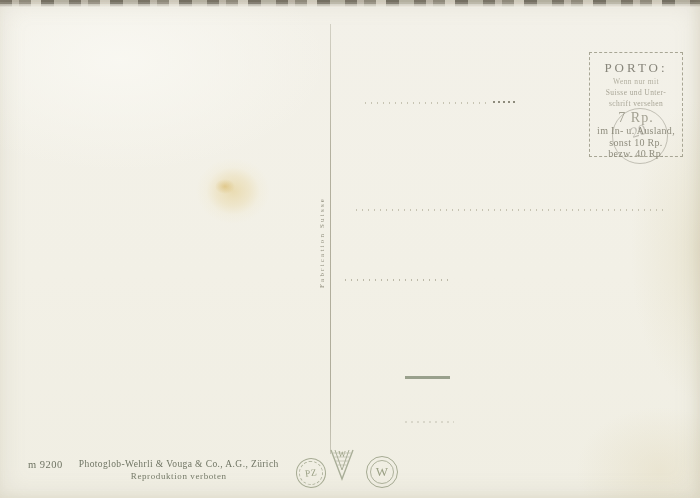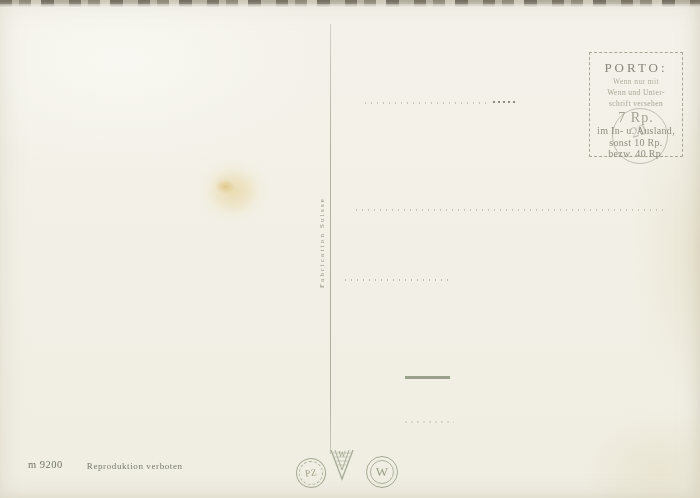--- a/index.html
+++ b/index.html
@@ -66,21 +66,21 @@
   .dots{position:absolute;height:2px;
     background-image:repeating-linear-gradient(90deg, var(--dot) 0 1.5px, transparent 1.5px 6px);}
   .line1{left:365px;top:102px;width:126px;--dot:#c7c4b3;}
   .line1-dark{left:493px;top:101px;width:23px;height:2px;position:absolute;
     background-image:repeating-linear-gradient(90deg,#8d8b7c 0 2px, transparent 2px 5px);}
   .line2{left:356px;top:209px;width:308px;--dot:#c6c3b2;}
   .line3{left:345px;top:279px;width:106px;--dot:#bcb9a8;}
   .line4{position:absolute;left:405px;top:376px;width:45px;height:3px;background:#99a08c;}
   .line5{left:405px;top:421px;width:53px;--dot:#d9d7ca;}
   
-  .publisher{position:absolute;left:28px;top:459px;display:flex;gap:24px;color:#6f7463;}
+  .publisher{position:absolute;left:28px;top:459px;display:flex;gap:16px;color:#6f7463;}
   .pub-number{font-size:10.5px;letter-spacing:0.5px;}
   .pub-name{font-size:9.5px;letter-spacing:0.4px;}
   .pub-notice{font-size:9px;letter-spacing:0.6px;text-align:center;margin-top:2px;color:#767b69;}
   
   .logo-circle{position:absolute;border-radius:50%;box-sizing:border-box;border:1px solid #a6ab93;
     display:flex;align-items:center;justify-content:center;color:#9aa084;}
   .logo-pz{left:296px;top:458px;width:30px;height:30px;transform:rotate(-8deg);}
   .logo-pz::before{content:"";position:absolute;inset:2px;border-radius:50%;border:1px dashed rgba(166,171,147,0.8);}
   .logo-pz span{font-size:9.5px;letter-spacing:0.5px;position:relative;}
   .logo-w{left:366px;top:456px;width:32px;height:32px;}
@@ -93,21 +93,21 @@
 
 <div class="card">
 
   <div class="top-edge"></div>
   <div class="stain"></div>
   <div class="stain-core"></div>
 
   <div class="porto">
     <div class="porto-title">PORTO:</div>
     <div class="porto-cond">Wenn nur mit</div>
-    <div class="porto-cond c2">Wenn und Unter-</div>
+    <div class="porto-cond c2">Suisse und Unter-</div>
     <div class="porto-cond c2">schrift versehen</div>
     <div class="porto-rate">7 Rp.</div>
     <div class="porto-det">im In- u. Ausland,</div>
     <div class="porto-det">sonst 10 Rp.</div>
     <div class="porto-det">bezw. 40 Rp.</div>
   </div>
   <div class="postmark">
     <div class="postmark-num">20</div>
   </div>
 
@@ -117,20 +117,21 @@
   <div class="dots line1"></div>
   <div class="line1-dark"></div>
   <div class="dots line2"></div>
   <div class="dots line3"></div>
   <div class="line4"></div>
   <div class="dots line5"></div>
 
   <div class="publisher">
     <span class="pub-number">m 9200</span>
     <span>
+      <div class="pub-name">Photoglob-Wehrli &amp; Vouga &amp; Co., A.G., Zürich</div>
       <div class="pub-notice">Reproduktion verboten</div>
     </span>
   </div>
 
   <div class="logo-circle logo-pz">
     <span>PZ</span>
   </div>
   <svg class="logo-v" width="26" height="34" viewBox="0 0 26 34">
     <path d="M2 2 L13 31 L24 2" fill="none" stroke="#a9ae98" stroke-width="1.4"></path>
     <path d="M6 2 L13 22 L20 2" fill="none" stroke="#a9ae98" stroke-width="1"></path>

